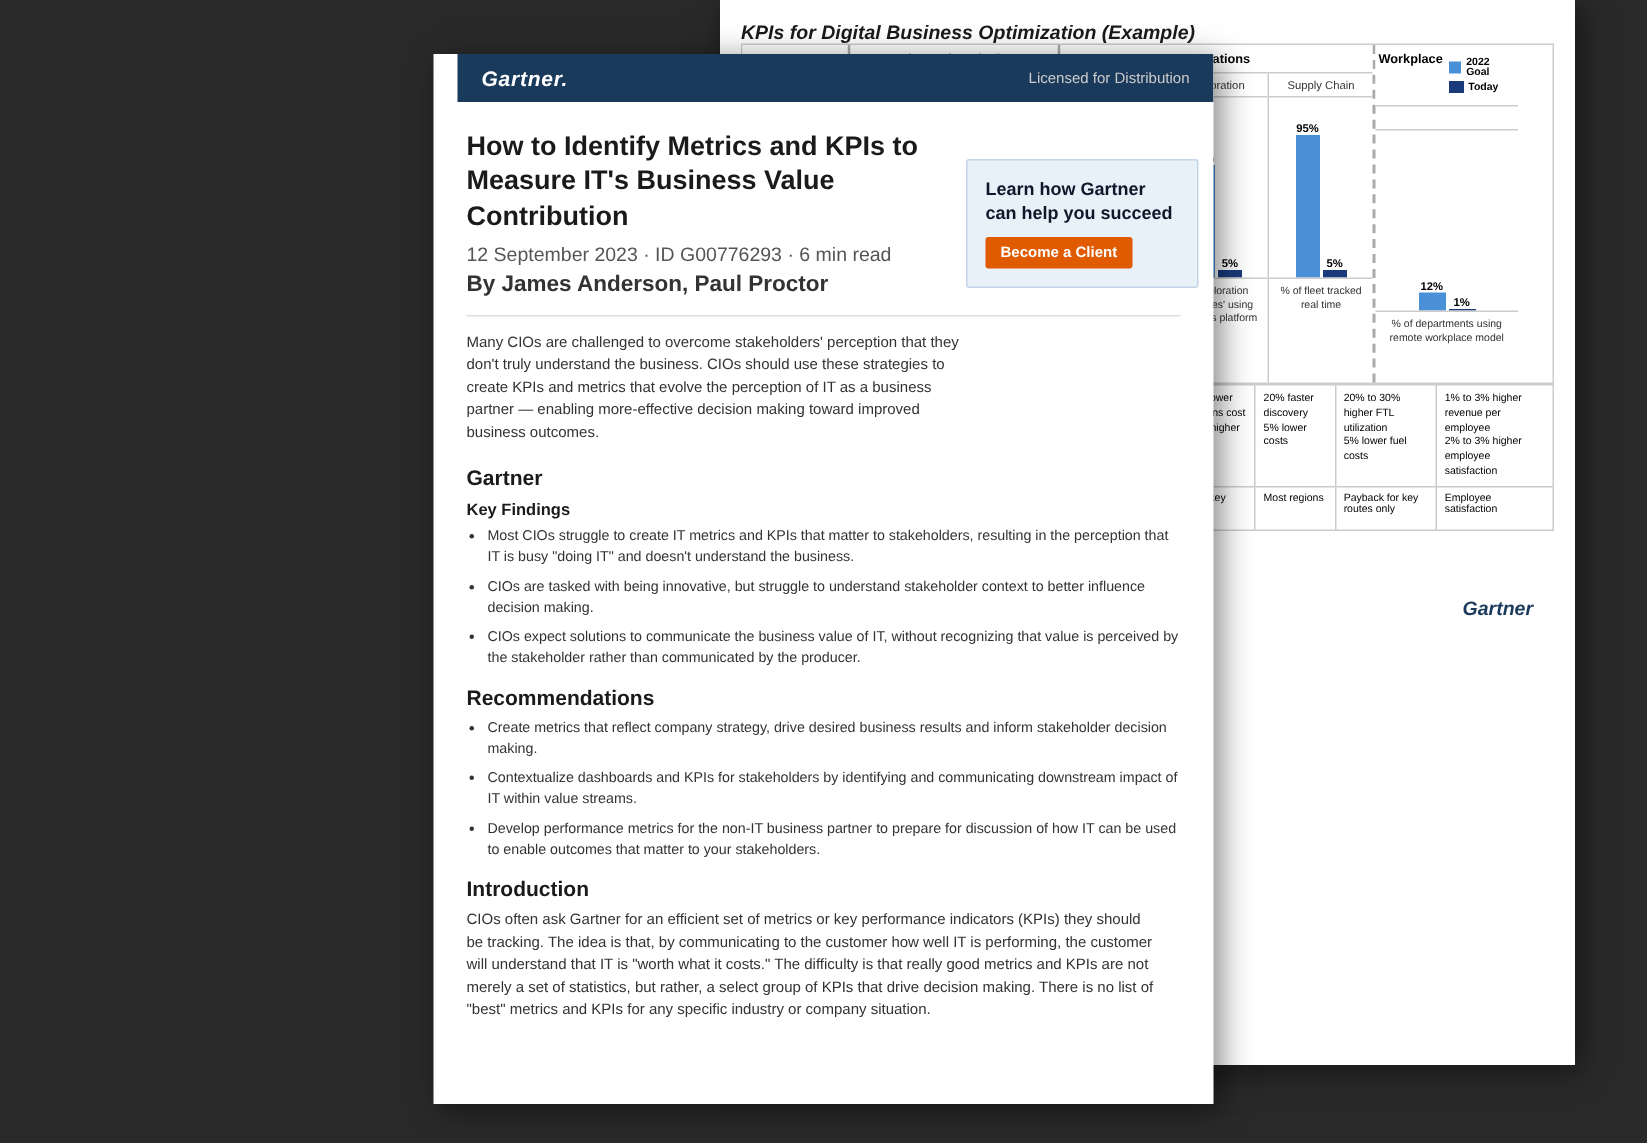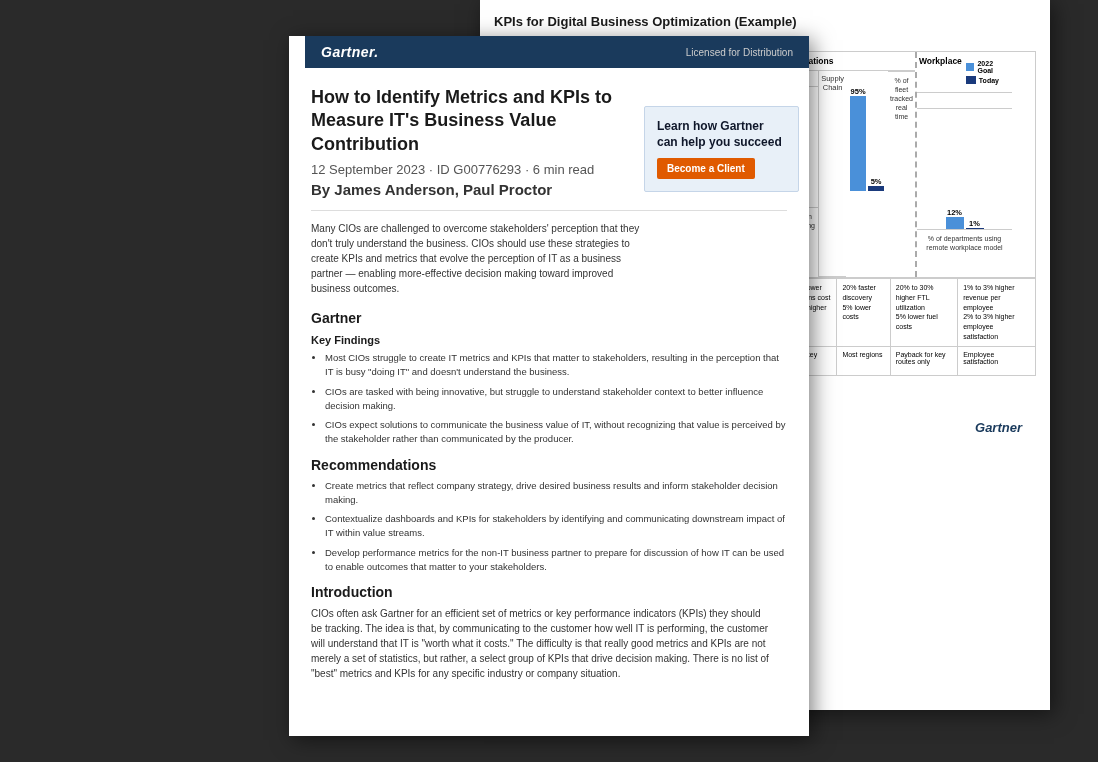--- a/index.html
+++ b/index.html
@@ -144,21 +144,22 @@
       top: 0;
       z-index: 1;
     }
     .chart-body {
       padding: 14px 14px 8px 14px;
     }
     .chart-title {
       font-size: 13px;
       font-weight: bold;
       color: #1a1a1a;
-      margin-bottom: 22px;
+      margin-bottom: 0;
+      font-style: italic;
     }
     
     .legend {
       display: flex;
       flex-direction: column;
       font-size: 7px;
       gap: 2px;
       align-items: flex-start;
       padding: 4px;
     }
@@ -323,21 +324,21 @@
                 </div>
                 <div style="display:flex;flex-direction:column;align-items:center;">
                   <span style="font-size:7.5px;font-weight:bold;">5%</span>
                   <div style="width:16px;height:5px;background:#1a3a7c;"></div>
                 </div>
               </div>
             </div>
             <div style="font-size:7px;text-align:center;color:#333;padding:4px 2px;border-top:1px solid #ccc;line-height:1.3;min-height:48px;">% exploration initiatives' using analytics platform</div>
           </div>
 
-          <div style="display:flex;flex-direction:row;flex:1;">
+          <div style="display:flex;flex-direction:column;flex:1;">
             <div style="font-size:7.5px;text-align:center;padding:3px 2px;border-bottom:1px solid #ccc;color:#333;">Supply Chain</div>
             <div style="display:flex;flex-direction:column;align-items:center;justify-content:flex-end;padding:4px 4px 0;height:120px;">
               <div style="display:flex;align-items:flex-end;gap:2px;height:100px;">
                 <div style="display:flex;flex-direction:column;align-items:center;">
                   <span style="font-size:7.5px;font-weight:bold;">95%</span>
                   <div style="width:16px;height:95px;background:#4a90d9;"></div>
                 </div>
                 <div style="display:flex;flex-direction:column;align-items:center;">
                   <span style="font-size:7.5px;font-weight:bold;">5%</span>
                   <div style="width:16px;height:5px;background:#1a3a7c;"></div>

